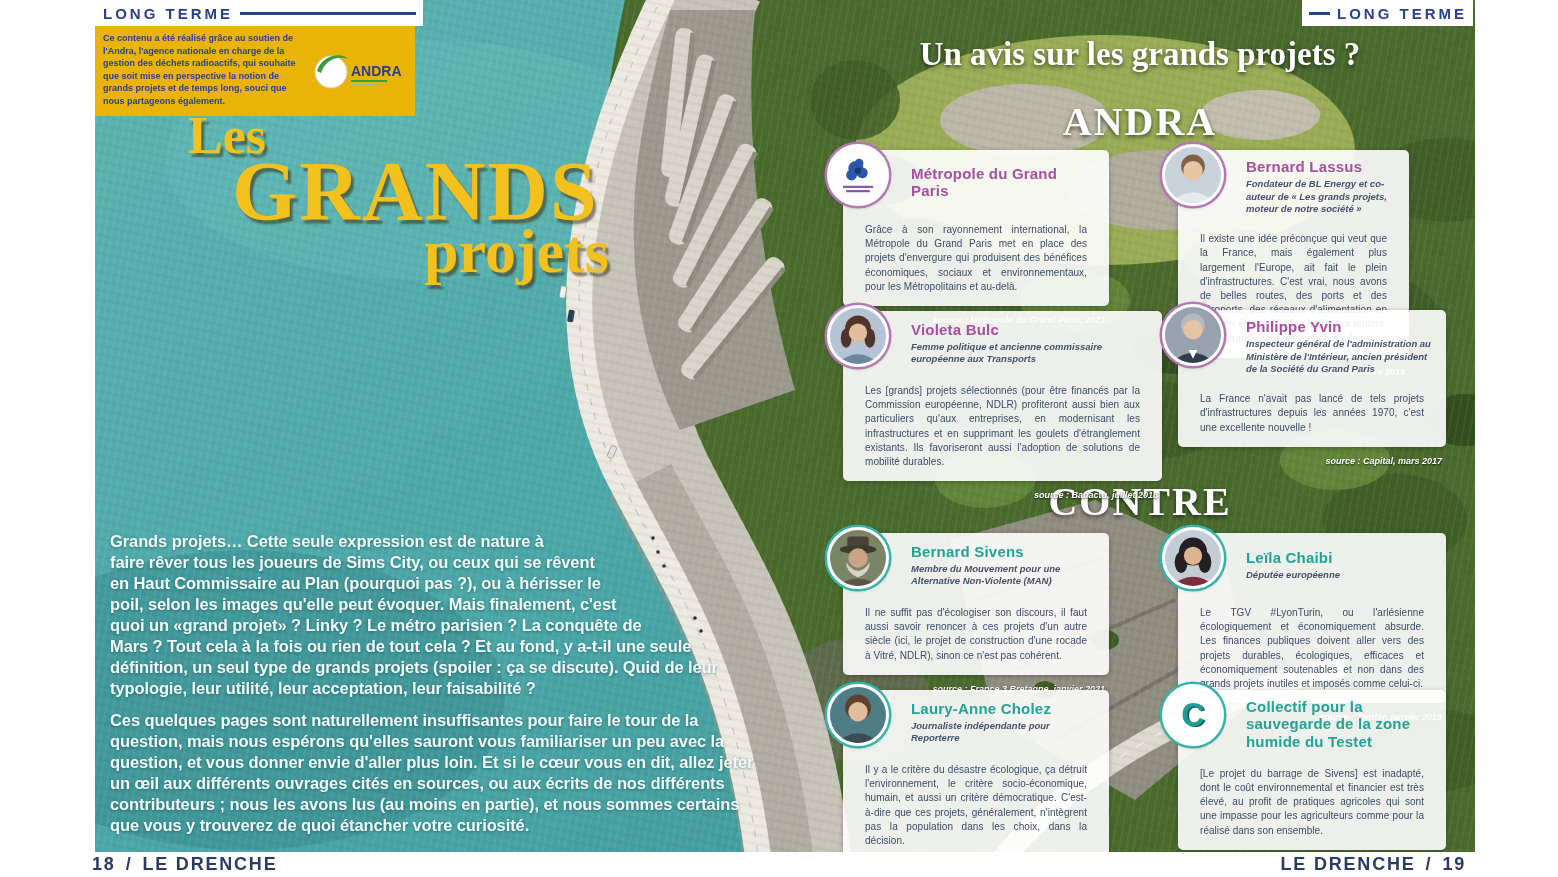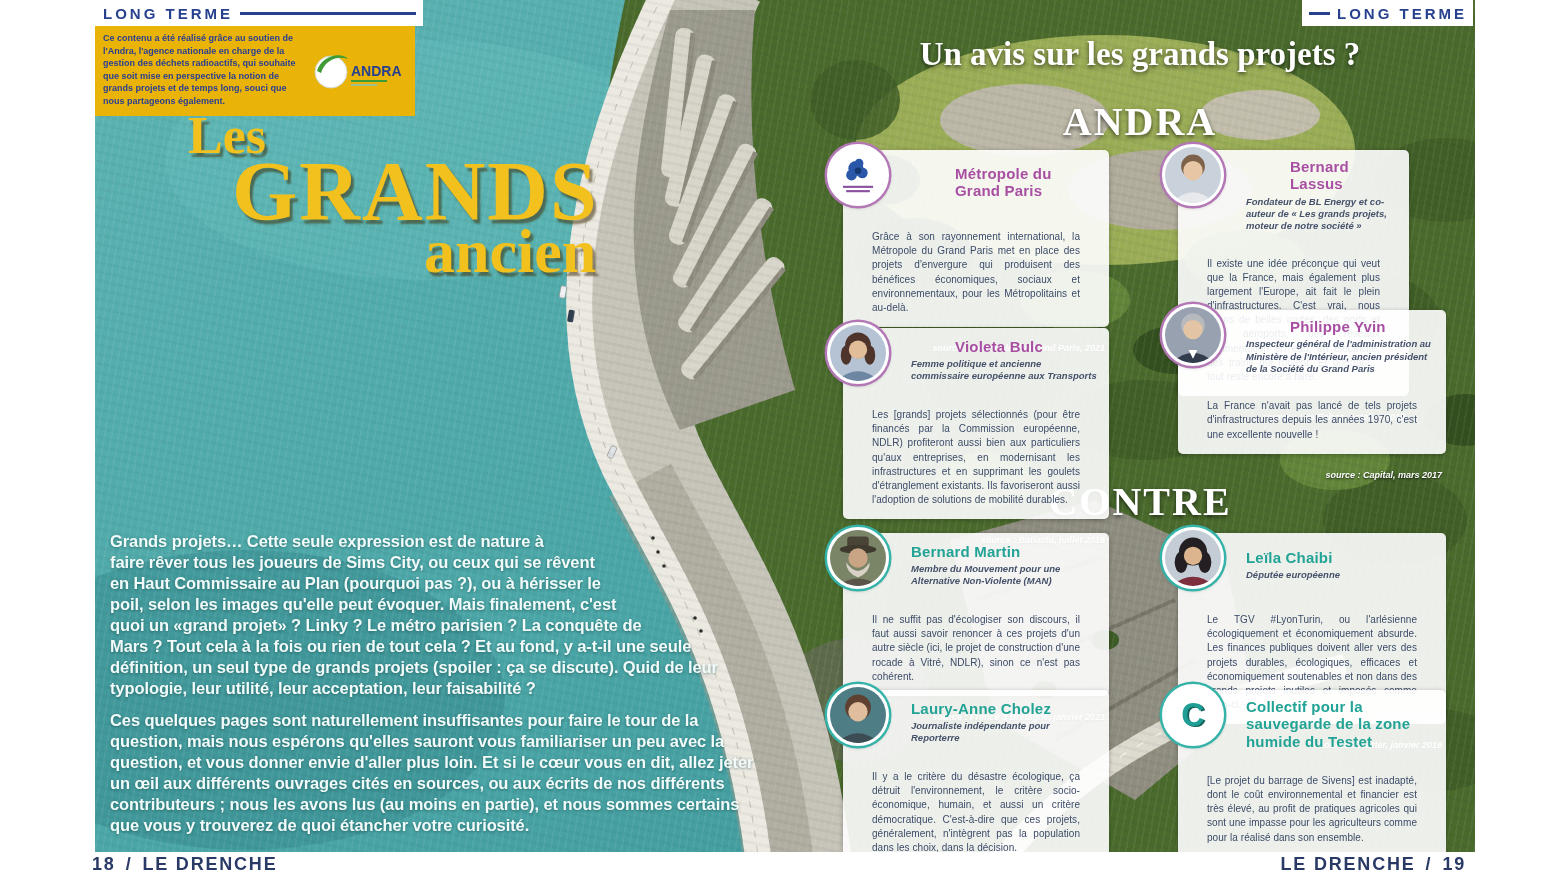--- a/index.html
+++ b/index.html
@@ -48,25 +48,25 @@
   .intro-para{margin:0 0 11px 0;font-size:16.5px;line-height:21px;font-weight:700;
               letter-spacing:-.1px;color:#f2fbfa;white-space:pre-line;
               text-shadow:0 1px 3px rgba(0,55,55,.45);}
 
   
   .card{position:absolute;z-index:5;}
   .bubble{position:relative;z-index:1;background:rgba(255,255,255,.9);border-radius:5px;
           box-shadow:0 1px 5px rgba(0,0,0,.28);}
   .card-head{min-height:48px;padding:8px 10px 2px 68px;display:flex;flex-direction:column;justify-content:center;}
   .name{font-size:15px;font-weight:bold;letter-spacing:.2px;line-height:1.15;}
-  .pour .name{color:#a84fa3;margin-left:44px;}
+  .pour .name{color:#a84fa3;}
   .contre .name{color:#23a396;}
   .role{font-size:9.5px;line-height:1.3;font-style:italic;font-weight:bold;color:#45516b;margin-top:3px;}
   .role:empty{display:none;}
-  .quote{margin:16px;padding:6px 13px 12px;font-size:10px;line-height:1.42;color:#3b4a68;
+  .quote{margin:9px;padding:6px 13px 12px;font-size:10px;line-height:1.42;color:#3b4a68;
          text-align:justify;letter-spacing:.05px;}
   .source{margin-top:3px;padding-right:4px;text-align:right;font-size:9px;font-weight:bold;
           font-style:italic;color:#ffffff;text-shadow:0 1px 2px rgba(0,0,0,.75);}
   .avatar{position:absolute;left:-16px;top:-6px;width:56px;height:56px;border-radius:50%;
           overflow:hidden;border:3px solid #fff;z-index:3;background:#fff;}
   .pour .avatar{box-shadow:0 0 0 2.5px #b277b4,0 1px 4px rgba(0,0,0,.35);}
   .contre .avatar{box-shadow:0 0 0 2.5px #35b3a8,0 1px 4px rgba(0,0,0,.35);}
   .avatar svg{display:block;width:100%;height:100%;}
   .tail{position:absolute;left:4px;top:46px;width:0;height:0;border:12px solid transparent;z-index:0;
         transform:rotate(-38deg);}
@@ -201,21 +201,21 @@
         <text x="40" y="33" font-family="Liberation Sans, sans-serif" font-size="14" font-weight="bold" fill="#27418e">ANDRA</text>
         <rect x="40" y="37" width="36" height="2" fill="#3f9b35"></rect>
         <rect x="40" y="41" width="26" height="2" fill="#9cc08f"></rect>
       </svg>
     </div>
   </div>
 
   <div id="main-title">
     <div class="t1">Les</div>
     <div class="t2">GRANDS</div>
-    <div class="t3">ancien</div>
+    <div class="t3">projets</div>
   </div>
 
   <div id="intro">
     <p class="intro-para">Grands projets… Cette seule expression est de nature à
 faire rêver tous les joueurs de Sims City, ou ceux qui se rêvent
 en Haut Commissaire au Plan (pourquoi pas ?), ou à hérisser le
 poil, selon les images qu'elle peut évoquer. Mais finalement, c'est
 quoi un «grand projet» ? Linky ? Le métro parisien ? La conquête de
 Mars ? Tout cela à la fois ou rien de tout cela ? Et au fond, y a-t-il une seule
 définition, un seul type de grands projets (spoiler : ça se discute). Quid de leur
@@ -269,21 +269,21 @@
     <div class="bubble">
       <div class="card-head">
         <div class="name">Bernard Lassus</div>
         <div class="role">Fondateur de BL Energy et co-auteur de « Les grands projets, moteur de notre société »</div>
       </div>
       <p class="quote">Il existe une idée préconçue qui veut que la France, mais également plus largement l'Europe, ait fait le plein d'infrastructures. C'est vrai, nous avons de belles routes, des ports et des aéroports, des réseaux d'alimentation en eau, en électricité, des trains qui roulent. Et pourtant… tout reste encore à faire.</p>
     </div>
     <div class="source">source : Les Échos, octobre 2019</div>
   </article>
 
-  <article class="card pour" style="left:843px;top:328px;width:266px;">
+  <article class="card pour" style="left:843px;top:311px;width:319px;">
     <span class="tail"></span>
     <div class="avatar">
       <svg viewBox="0 0 52 52">
         <rect width="52" height="52" fill="#b5c3d4"></rect>
         <circle cx="26" cy="19" r="12" fill="#4f342c"></circle>
         <ellipse cx="15" cy="28" rx="5" ry="9" fill="#4f342c"></ellipse>
           <ellipse cx="37" cy="28" rx="5" ry="9" fill="#4f342c"></ellipse>
         <circle cx="26" cy="23" r="8.5" fill="#e2bd9a"></circle>
         <path d="M6,52 Q26,34 46,52 Z" fill="#6d87a3"></path>
       </svg>
@@ -326,21 +326,21 @@
         <rect width="52" height="52" fill="#7a8568"></rect>
         <rect x="16" y="6" width="20" height="12" rx="3" fill="#4a4436"></rect>
         <ellipse cx="26" cy="18" rx="17" ry="4" fill="#3f3a2e"></ellipse>
         <circle cx="26" cy="26" r="9" fill="#caa585"></circle>
         <path d="M15,30 Q26,46 37,30 Q37,40 26,44 Q15,40 15,30 Z" fill="#d8d2c6"></path>
         <path d="M6,52 Q26,38 46,52 Z" fill="#5b5448"></path>
       </svg>
     </div>
     <div class="bubble">
       <div class="card-head">
-        <div class="name">Bernard Martin</div>
+        <div class="name">Bernard Sivens</div>
         <div class="role">Membre du Mouvement pour une Alternative Non-Violente (MAN)</div>
       </div>
       <p class="quote">Il ne suffit pas d'écologiser son discours, il faut aussi savoir renoncer à ces projets d'un autre siècle (ici, le projet de construction d'une rocade à Vitré, NDLR), sinon ce n'est pas cohérent.</p>
     </div>
     <div class="source">source : France 3 Bretagne, janvier 2021</div>
   </article>
 
   <article class="card contre" style="left:1178px;top:533px;width:268px;">
     <span class="tail"></span>
     <div class="avatar">

